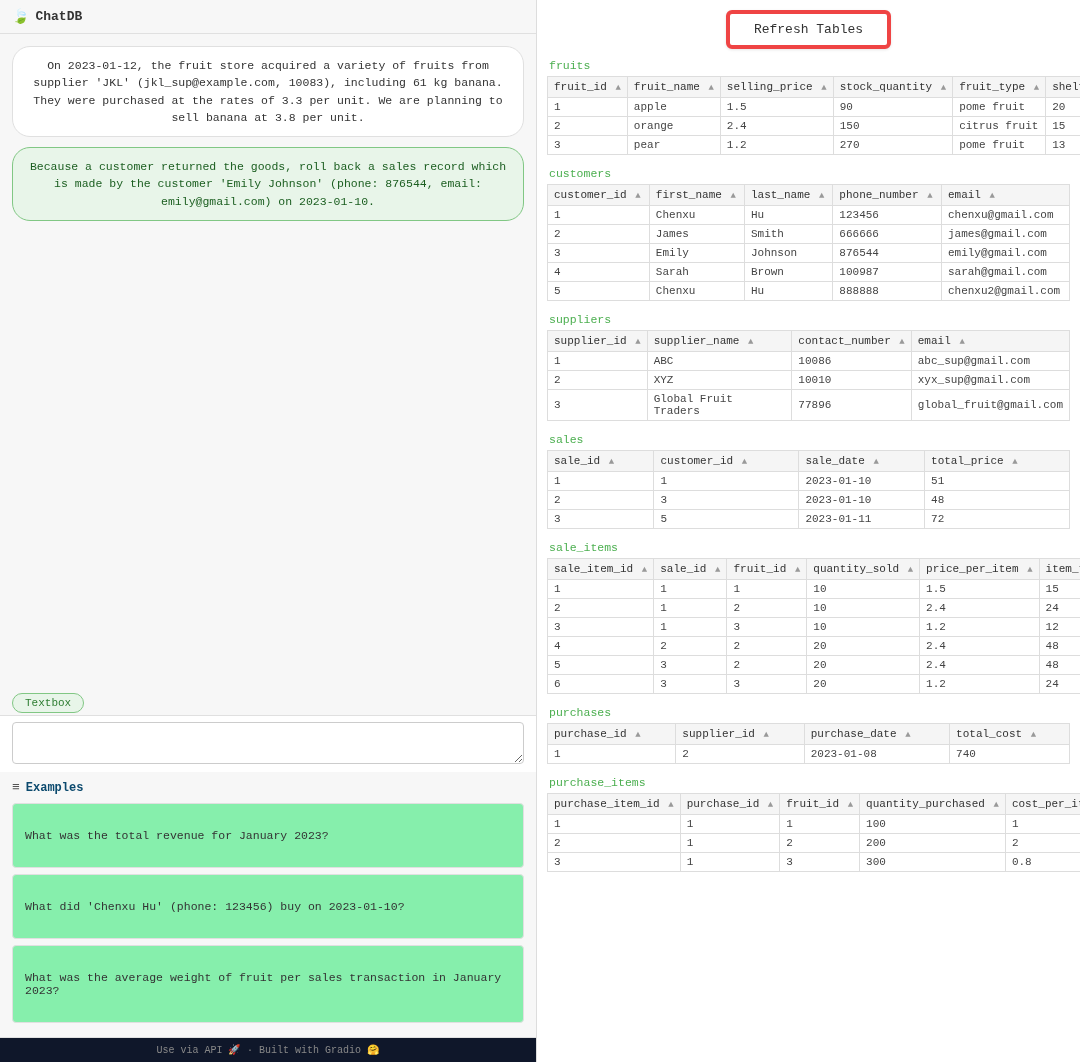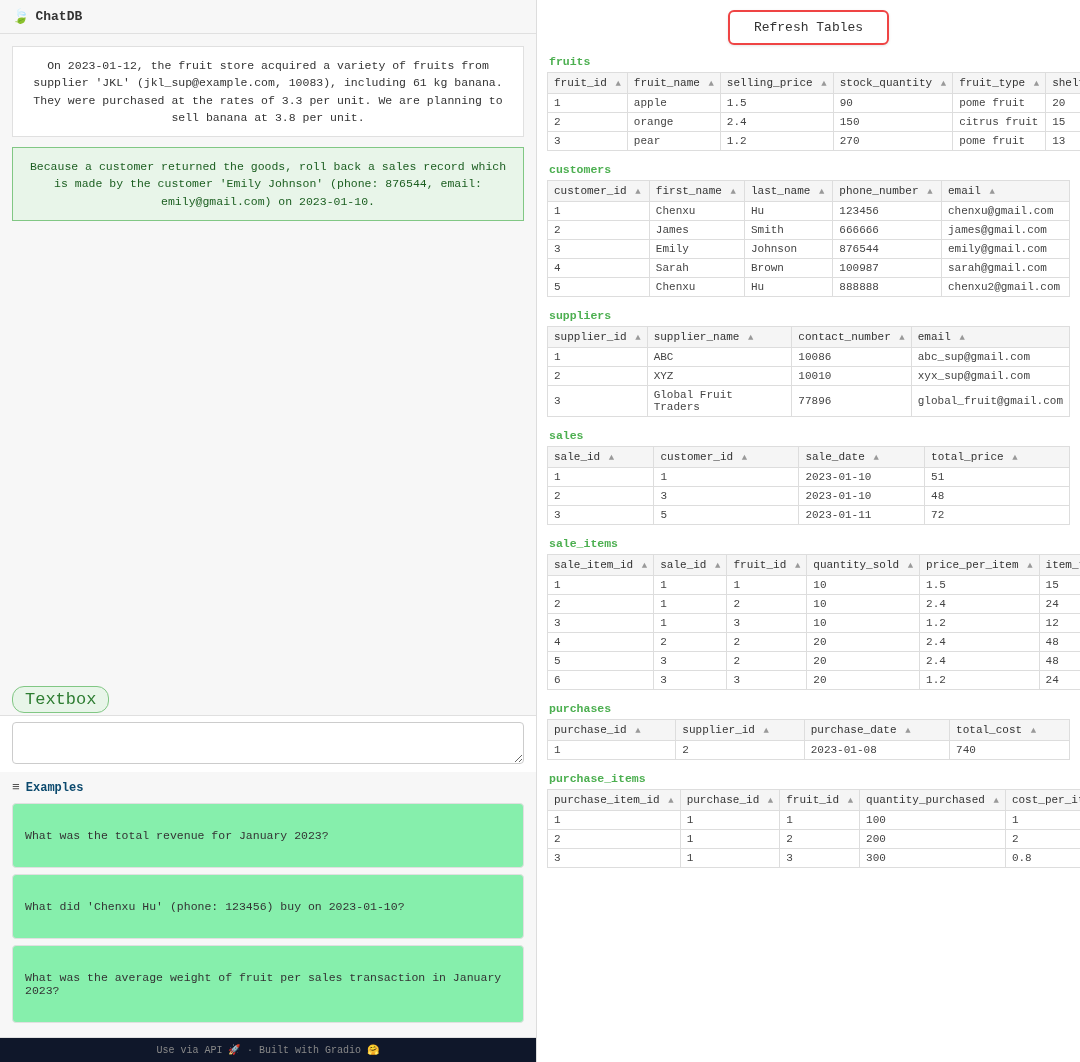--- a/index.html
+++ b/index.html
@@ -49,41 +49,41 @@
       overflow-y: auto;
       padding: 12px;
       display: flex;
       flex-direction: column;
       gap: 10px;
     }
 
     .example-bubble {
       background: white;
       border: 1px solid #e0e0e0;
-      border-radius: 0;
+      border-radius: 18px;
       padding: 10px 10px;
       font-size: 11.5px;
       color: #333;
       line-height: 1.5;
       text-align: center;
     }
 
     .example-bubble.highlighted {
       background: #e8f5e9;
       border-color: #81c784;
       color: #1b5e20;
     }
 
     .textbox-label {
       background: #e8f5e9;
       color: #2e7d32;
       border: 1px solid #81c784;
       border-radius: 12px;
       padding: 3px 12px;
-      font-size: 17px;
+      font-size: 11px;
       display: inline-block;
       margin: 6px 12px 2px 12px;
       width: fit-content;
     }
 
     .input-area {
       padding: 6px 12px 4px 12px;
       border-top: 1px solid #e0e0e0;
       background: white;
     }
@@ -149,42 +149,42 @@
       background: white;
       overflow-y: auto;
       display: flex;
       flex-direction: column;
     }
 
     .refresh-btn {
       margin: 10px auto;
       display: block;
       background: white;
-      border: 2px solid #ef4444;
+      border: 4px solid #ef4444;
       border-radius: 6px;
       padding: 8px 24px;
       font-size: 13px;
       cursor: pointer;
       color: #333;
       font-family: inherit;
       box-shadow: 0 1px 3px rgba(0,0,0,0.1);
     }
 
     .tables-container {
       padding: 0 10px 20px 10px;
     }
 
     .table-section {
       margin-bottom: 12px;
     }
 
     .table-section-label {
       font-size: 11.5px;
       color: #4caf50;
-      font-weight: 700;
+      font-weight: 400;
       margin-bottom: 4px;
       padding-left: 2px;
     }
 
     .data-table {
       width: 100%;
       border-collapse: collapse;
       font-size: 11px;
       font-family: 'Courier New', monospace;
     }

